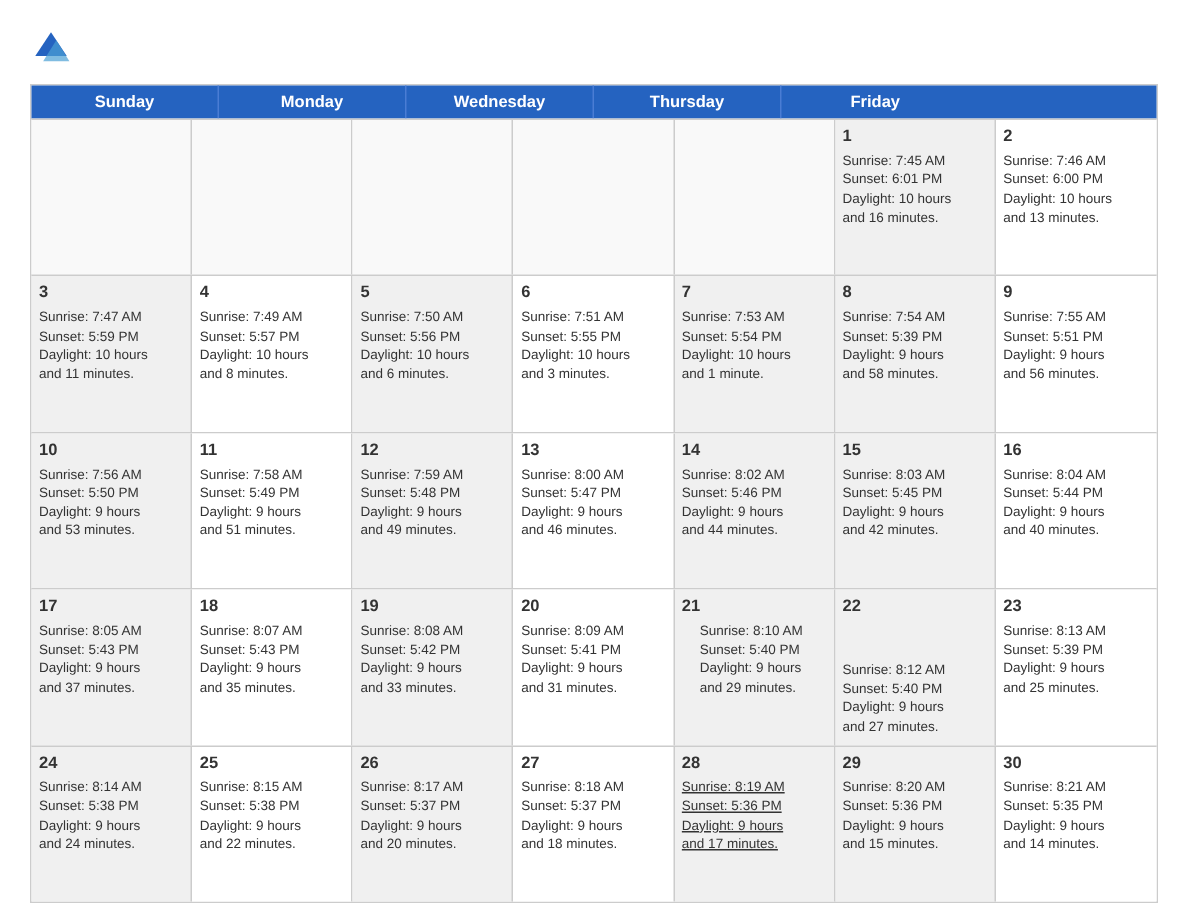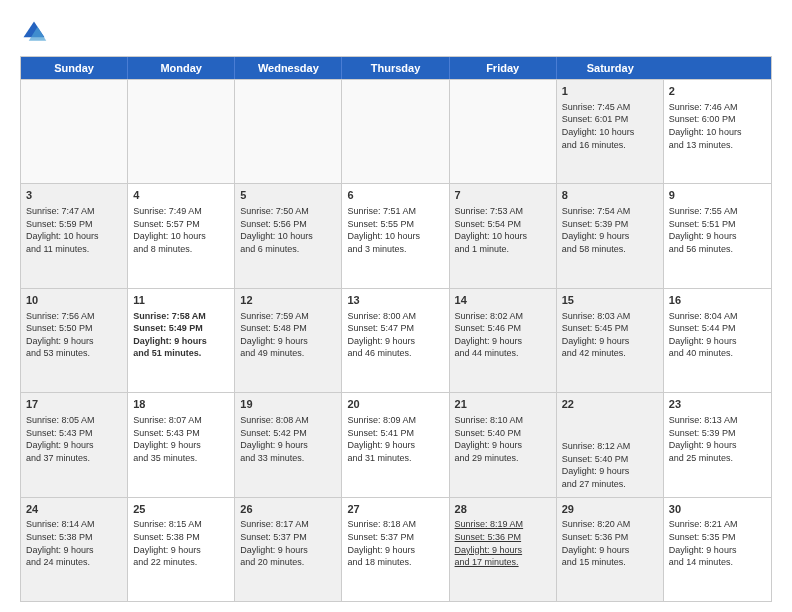--- a/index.html
+++ b/index.html
@@ -54,21 +54,21 @@
       margin-top: 2px;
     }
     .calendar {
       flex: 1;
       display: flex;
       flex-direction: column;
       border: 1px solid #ccc;
     }
     .day-headers {
       display: grid;
-      grid-template-columns: repeat(7, 1fr);
+      grid-template-columns: repeat(6, 1fr);
       background: #2563c0;
     }
     .day-header {
       color: #fff;
       font-size: 11px;
       font-weight: bold;
       text-align: center;
       padding: 5px 2px;
       border-right: 1px solid #4a7dd4;
     }
@@ -129,21 +129,20 @@
     </div>
   </div>
 
   <div class="calendar">
     <div class="day-headers" id="day-headers-row">
         <div class="day-header">Sunday</div>
         <div class="day-header">Monday</div>
         <div class="day-header">Wednesday</div>
         <div class="day-header">Thursday</div>
         <div class="day-header">Friday</div>
-        <div class="day-header">Saturday</div>
       </div>
     <div class="calendar-body" id="calendar-body">
         <div class="calendar-row">
           <div class="cell empty"></div>
           <div class="cell empty"></div>
           <div class="cell empty"></div>
           <div class="cell empty"></div>
           <div class="cell empty"></div>
           <div class="cell shaded">
             <span class="day-num">1</span>
@@ -214,21 +213,21 @@
         <div class="calendar-row">
           <div class="cell shaded">
             <span class="day-num">10</span>
             <div class="cell-text" style="white-space: pre-line;">Sunrise: 7:56 AM
 Sunset: 5:50 PM
 Daylight: 9 hours
 and 53 minutes.</div>
           </div>
           <div class="cell">
             <span class="day-num">11</span>
-            <div class="cell-text" style="white-space: pre-line; font-weight: bold;">Sunrise: 7:58 AM
+            <div class="cell-text" style="white-space: pre-line;">Sunrise: 7:58 AM
 Sunset: 5:49 PM
 Daylight: 9 hours
 and 51 minutes.</div>
           </div>
           <div class="cell shaded">
             <span class="day-num">12</span>
             <div class="cell-text" style="white-space: pre-line;">Sunrise: 7:59 AM
 Sunset: 5:48 PM
 Daylight: 9 hours
 and 49 minutes.</div>
@@ -286,21 +285,21 @@
           </div>
           <div class="cell">
             <span class="day-num">20</span>
             <div class="cell-text" style="white-space: pre-line;">Sunrise: 8:09 AM
 Sunset: 5:41 PM
 Daylight: 9 hours
 and 31 minutes.</div>
           </div>
           <div class="cell shaded">
             <span class="day-num">21</span>
-            <div class="cell-text" style="white-space: pre-line;">Sunrise: 8:10 AM
+            <div class="cell-text" style="white-space: pre-line; margin-left: 12px;">Sunrise: 8:10 AM
 Sunset: 5:40 PM
 Daylight: 9 hours
 and 29 minutes.</div>
           </div>
           <div class="cell shaded">
             <span class="day-num">22</span>
             <div class="cell-text" style="white-space: pre-line; margin-top: 28px;">Sunrise: 8:12 AM
 Sunset: 5:40 PM
 Daylight: 9 hours
 and 27 minutes.</div>

